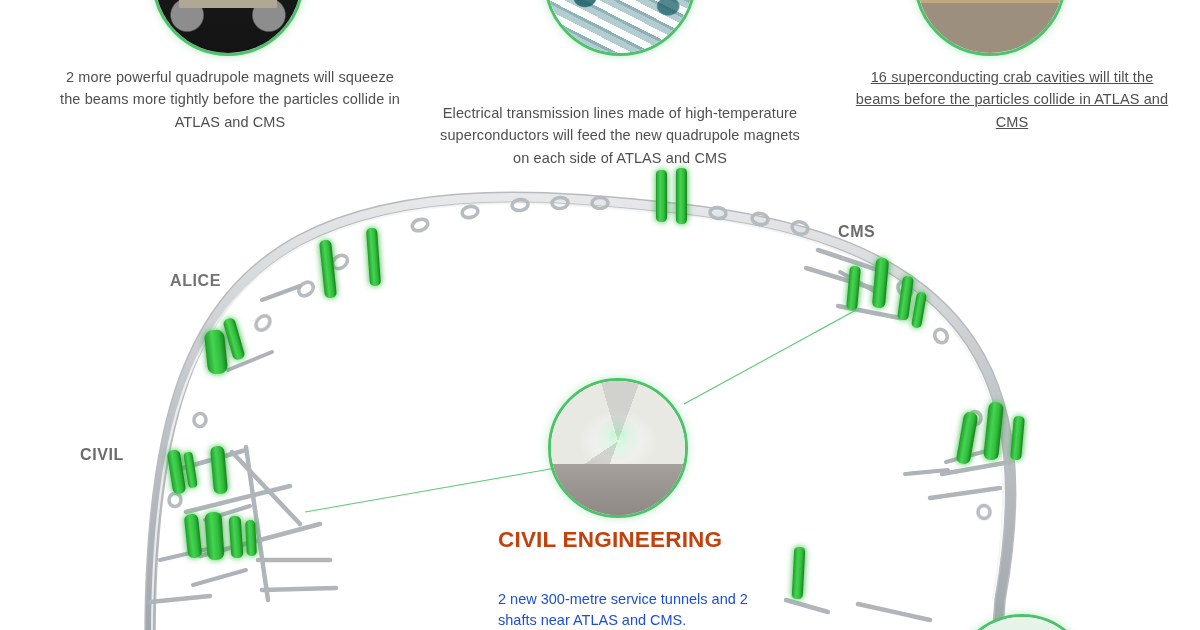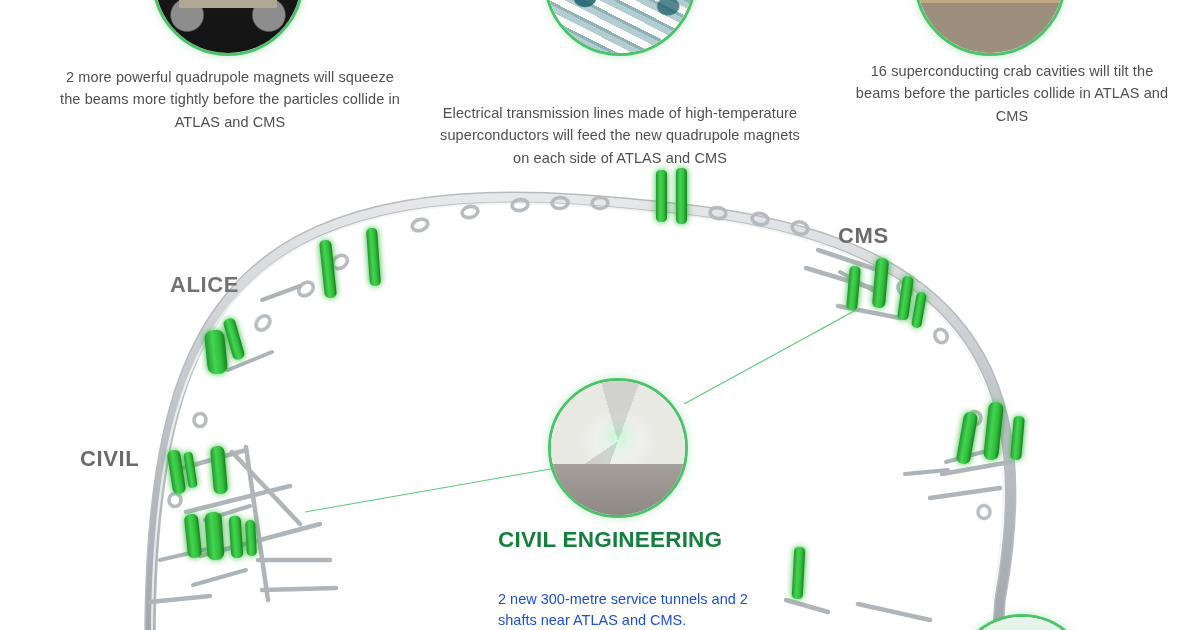--- a/index.html
+++ b/index.html
@@ -87,32 +87,32 @@
     text-align:center;
     font-size:14.5px;
     line-height:1.55;
     color:#4f4f4f;
     letter-spacing:.1px;
   }
 
   
   .ring-label{
     position:absolute;
-    font-size:22px;
+    font-size:16px;
     font-weight:bold;
     letter-spacing:.6px;
     white-space:nowrap;
   }
   .lbl-dark{ color:#737373; }
   .lbl-grey{ color:#6b6b6b; }
 
   
   #civil-block{ position:absolute; left:498px; top:527px; width:250px; }
   #civil-title{
-    font-size:22.5px; font-weight:bold; color:#15803d;
+    font-size:22.5px; font-weight:bold; color:#c2410c;
     letter-spacing:.2px; margin-bottom:7px;
   }
   #civil-body{ font-size:14.5px; line-height:1.42; color:#1d4ed8;margin-top:36px; }
 
   svg.overlay{ position:absolute; inset:0; width:1200px; height:630px; pointer-events:none; }
 </style>
 </head>
 <body>
 
 <div id="stage">
@@ -126,21 +126,21 @@
   </div>
 
   <div class="photo-circle" style="left:914px; top:-96px; width:152px; height:152px;">
     <div class="photo-inner ph-lab"></div>
   </div>
 
   <div class="caption" style="left:60px; top:66px; width:340px;">2 more powerful quadrupole magnets will squeeze the beams more tightly before the particles collide in ATLAS and CMS</div>
 
   <div class="caption" style="left:438px; top:66px; width:364px;margin-top:36px;">Electrical transmission lines made of high-temperature superconductors will feed the new quadrupole magnets on each side of ATLAS and CMS</div>
 
-  <div class="caption" style="left:852px; top:60px; width:320px;">16 superconducting crab cavities will tilt the beams before the particles collide in ATLAS and CMS</div>
+  <div class="caption" style="left:852px; top:66px; width:320px;text-decoration:underline;">16 superconducting crab cavities will tilt the beams before the particles collide in ATLAS and CMS</div>
 
   <svg class="overlay" viewBox="0 0 1200 630">
     <defs>
       <linearGradient id="gMetal" x1="0" y1="0" x2="0" y2="1">
         <stop offset="0%" stop-color="#e6e8ea"></stop>
         <stop offset="42%" stop-color="#c3c7cb"></stop>
         <stop offset="100%" stop-color="#9ea3a8"></stop>
       </linearGradient>
       <linearGradient id="gGreen" x1="0" y1="0" x2="1" y2="0">
         <stop offset="0%" stop-color="#1f9a2a"></stop>

